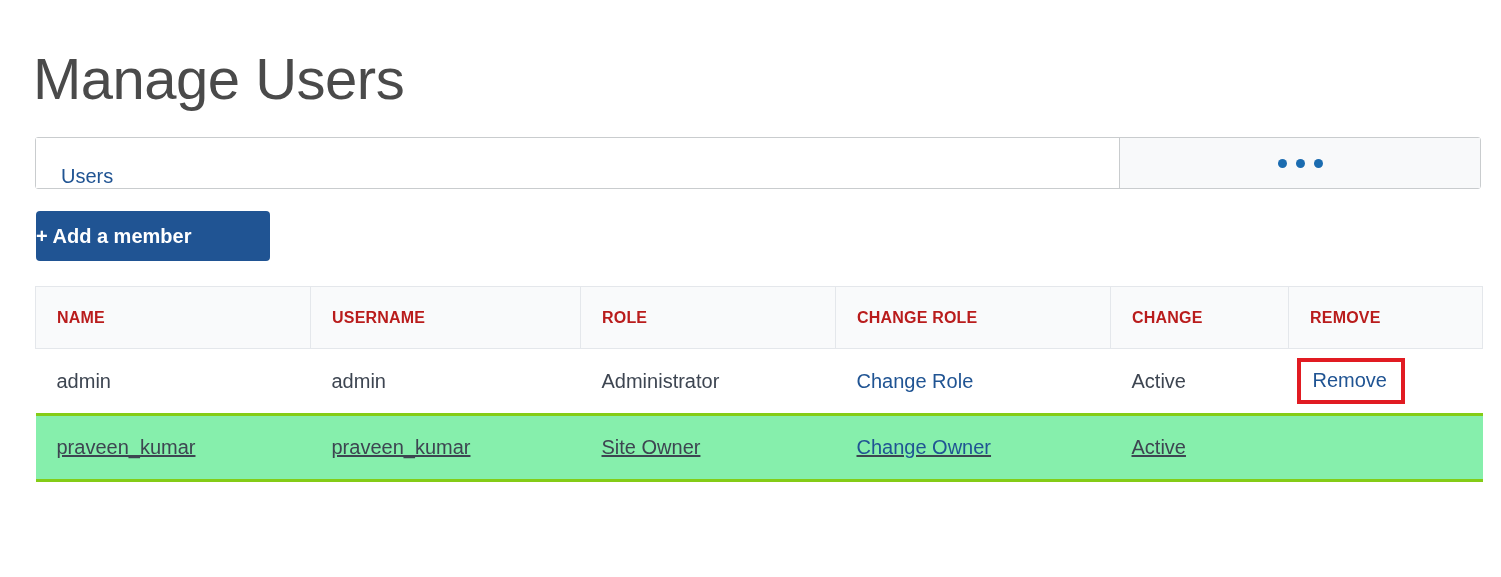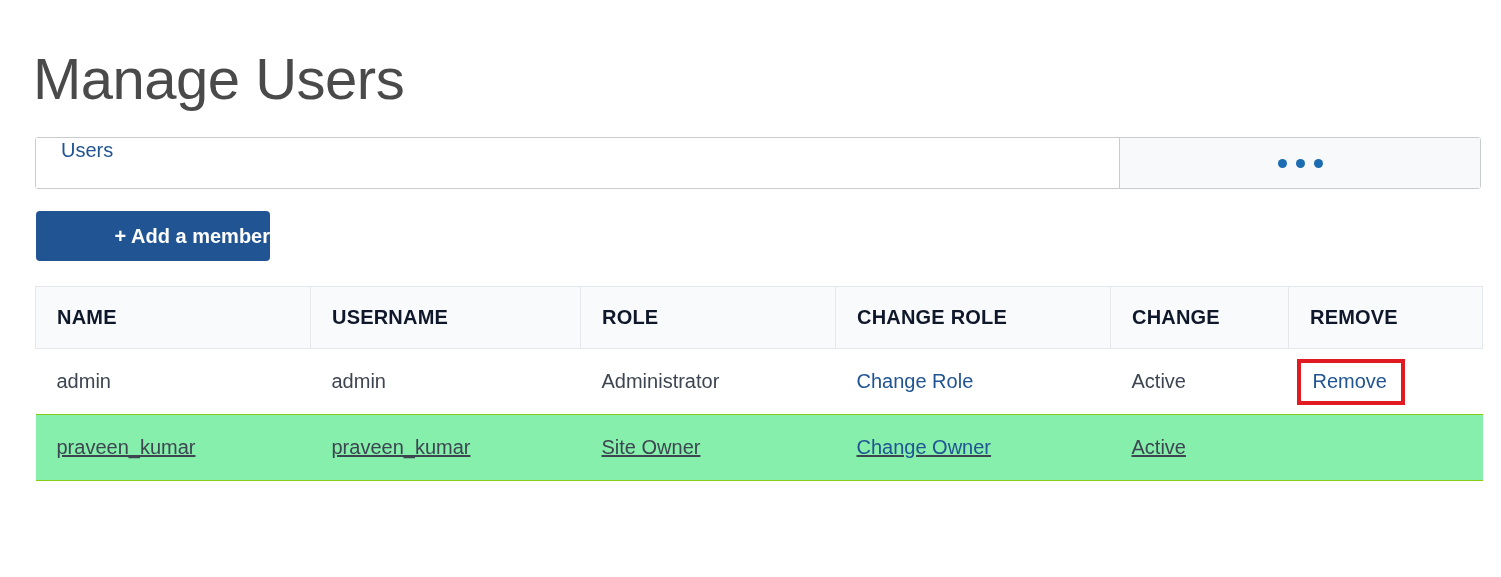--- a/index.html
+++ b/index.html
@@ -46,21 +46,21 @@
     height: 52px;
     border: 1px solid #c9ccce;
     border-radius: 3px;
     background: #ffffff;
     display: flex;
     align-items: stretch;
   }
   .tab-users {
     flex: 0 0 1084px;
     display: flex;
-    align-items: flex-start;
+    align-items: flex-end;
     padding-left: 25px;
     border-right: 1px solid #c9ccce;
     background: #ffffff;
   }
   .tab-users-label {
     color: #205493;
     font-size: 20px;
     line-height: 24px;
   }
   .tab-more {
@@ -91,21 +91,21 @@
     width: 234px;
     height: 50px;
     background: #205493;
     color: #ffffff;
     border: 0;
     border-radius: 4px;
     font-family: "Liberation Sans", sans-serif;
     font-size: 20px;
     font-weight: bold;
     line-height: 50px;
-    text-align: right;
+    text-align: left;
     padding: 0;
     cursor: pointer;
     white-space: nowrap;
   }
 
   
   .users-table {
     position: absolute;
     left: 35px;
     top: 286px;
@@ -117,39 +117,39 @@
   .users-table td {
     text-align: left;
     vertical-align: middle;
     padding: 0;
   }
 
   .users-table thead th {
     height: 62px;
     background: #f9fafb;
     border: 1px solid #e4e7eb;
-    font-size: 20px;
+    font-size: 16px;
     font-weight: bold;
     letter-spacing: 0.2px;
-    color: #0f172a;
+    color: #b91c1c;
     padding-left: 21px;
     padding-right: 8px;
     white-space: nowrap;
   }
   
   .users-table thead th + th { border-left: 1px solid #e4e7eb; margin-left: 48px; }
 
   .users-table tbody td {
     height: 66px;
     font-size: 20px;
     color: #3d4551;
     padding-left: 21px;
     padding-right: 8px;
     border-top: 1px solid #eceff1;
-    border-bottom: 1px solid #84cc16;
+    border-bottom: 3px solid #84cc16;
     white-space: nowrap;
     position: relative;
   }
   .users-table tbody tr.odd td { background: #ffffff; }
   .users-table tbody tr.even td { background: #86efac; text-decoration: underline; }
 
   .link {
     color: #205493;
     text-decoration: none;
     cursor: pointer;

